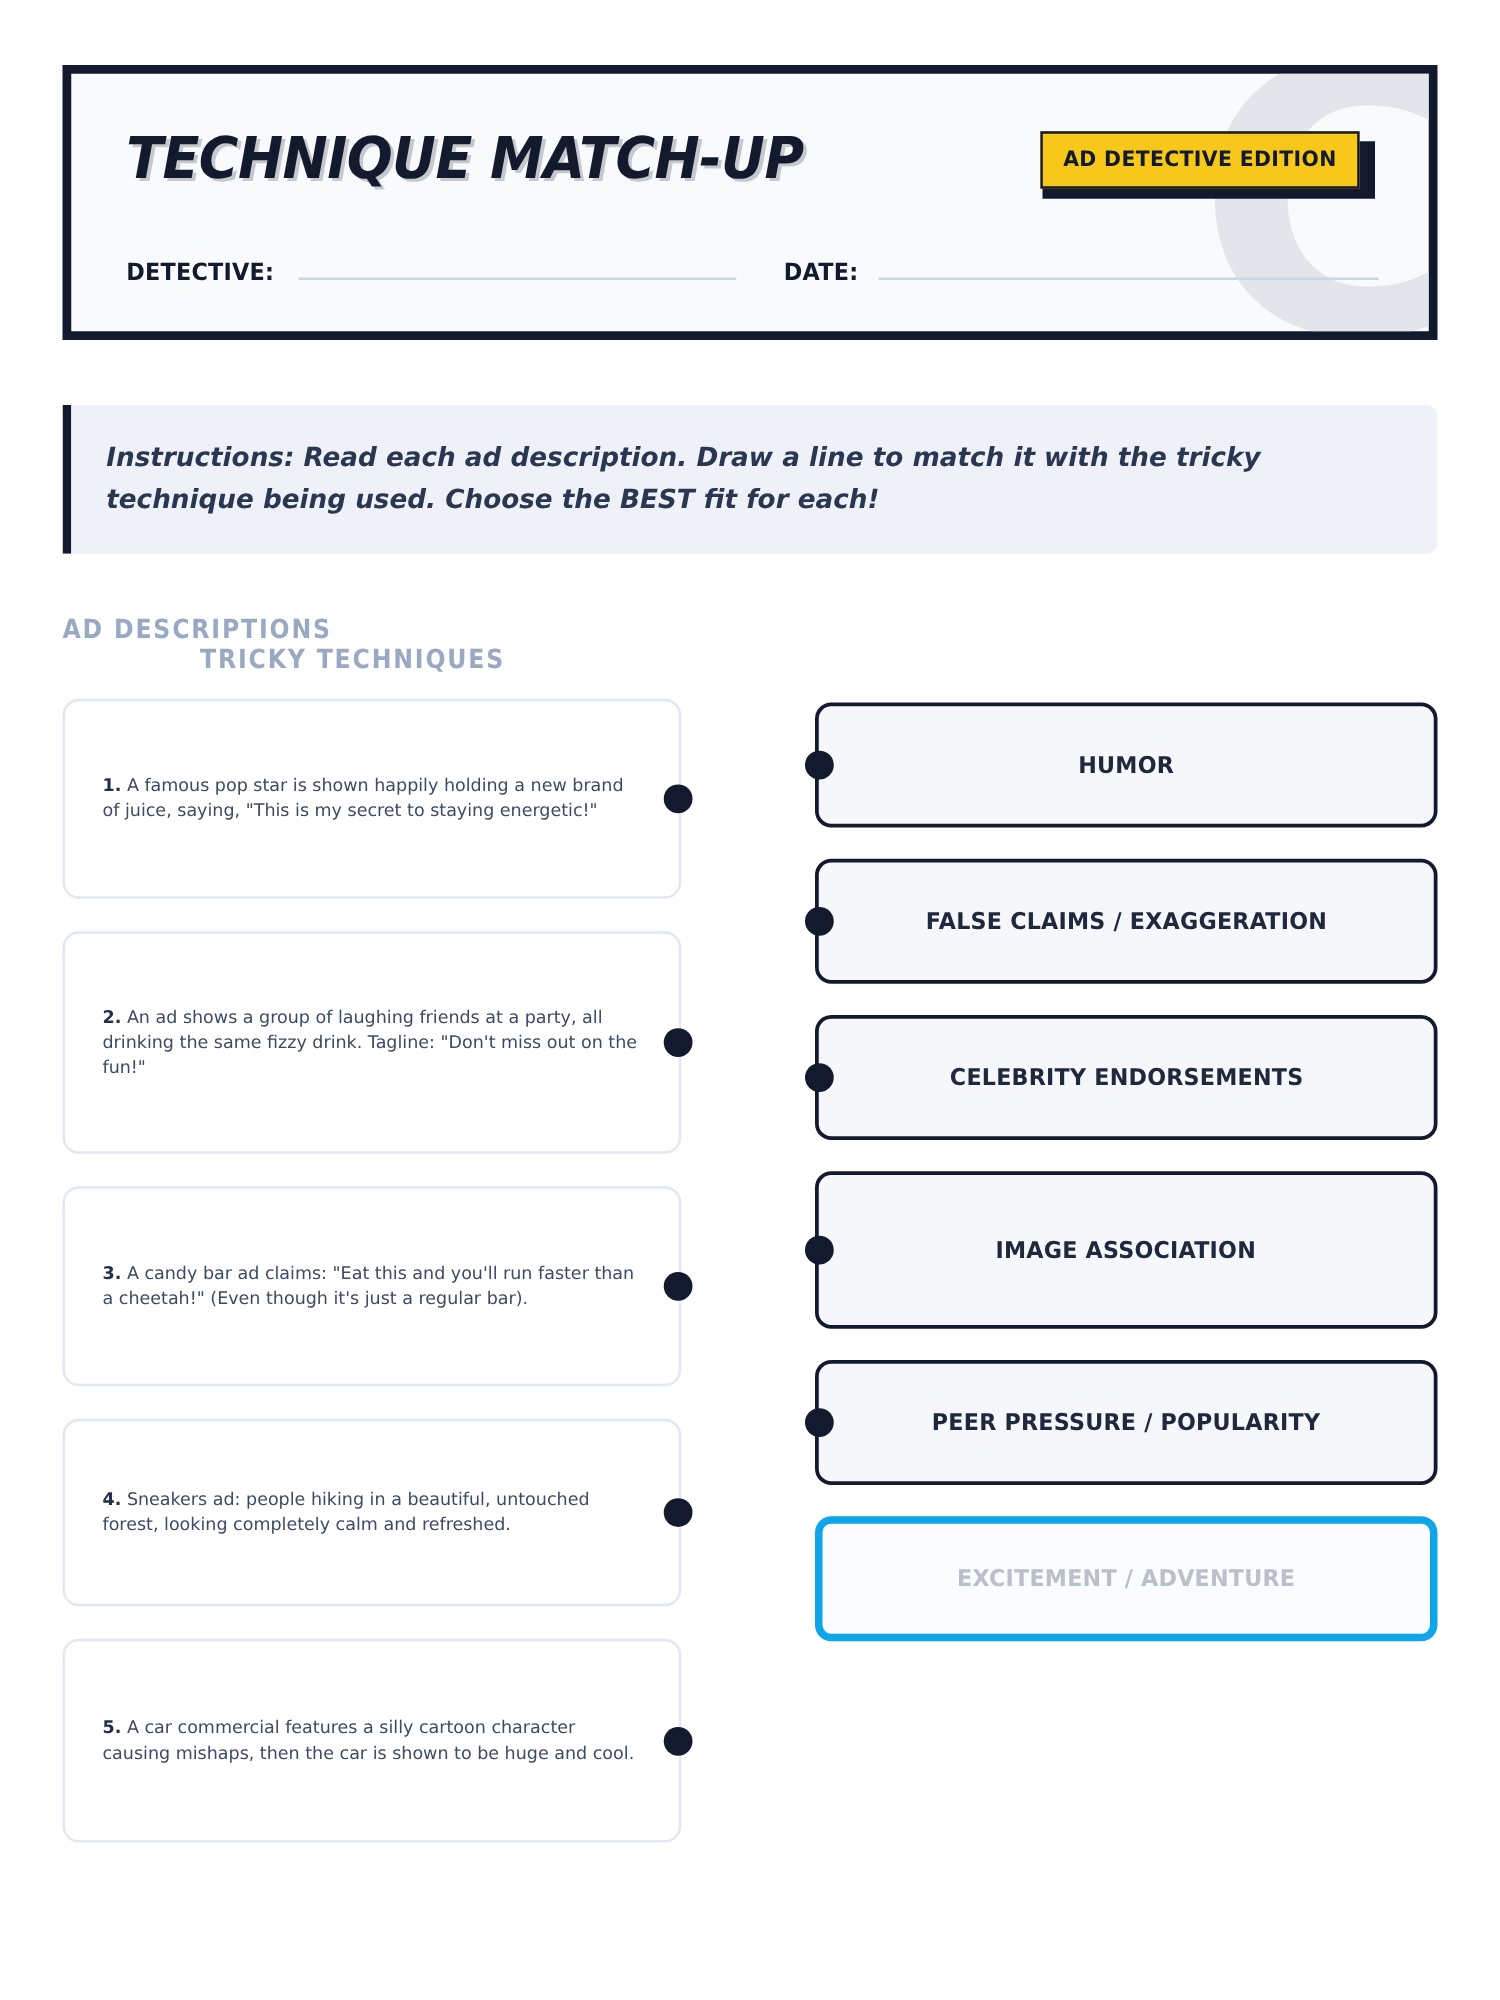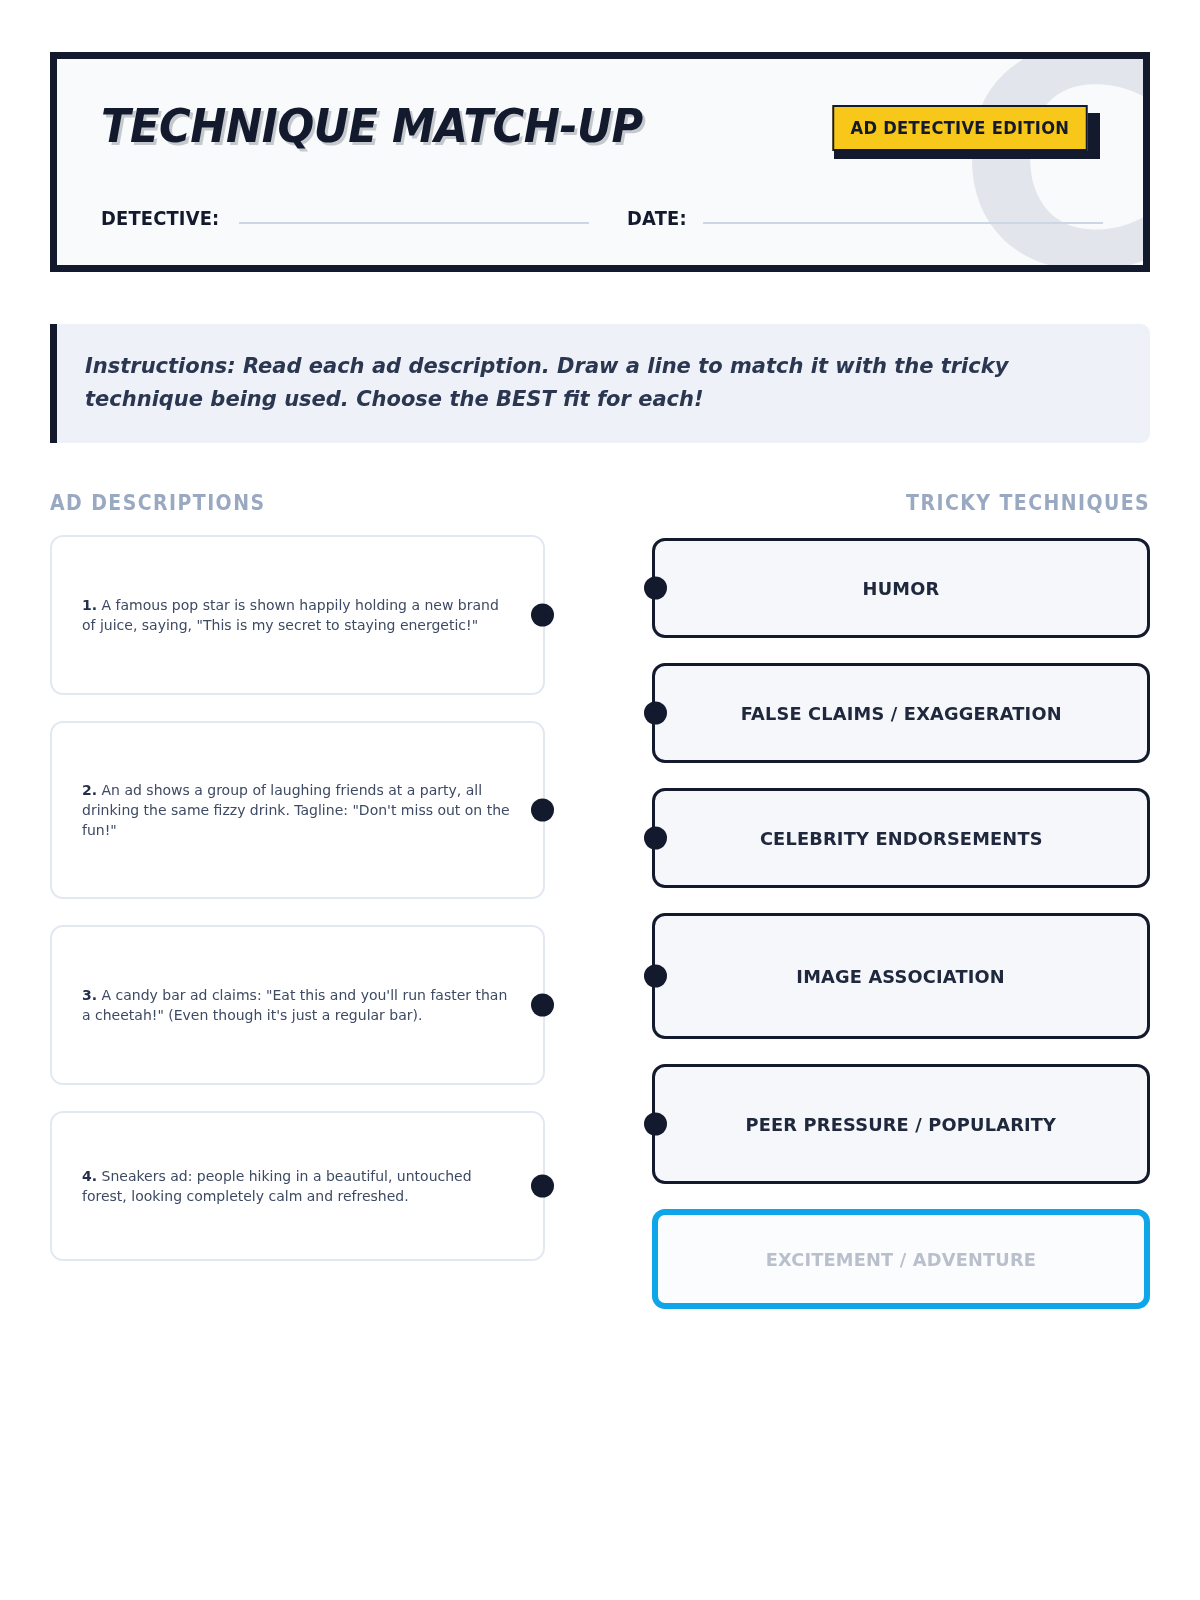--- a/index.html
+++ b/index.html
@@ -140,20 +140,21 @@
     color: #2b3category;
     color: #2b3650;
     font-family: "DejaVu Sans", sans-serif;
   }
 
   
   .column-headings {
     display: flex;
     justify-content: space-between;
     margin-top: 48px;
+    flex-direction: column;
   }
   .col-heading {
     font-size: 21px;
     font-weight: 800;
     letter-spacing: 1.6px;
     color: #9aa9c2;
     font-family: "DejaVu Sans", sans-serif;
     transform: scaleX(0.9);
   }
   .col-heading.left { transform-origin: left center; }
@@ -231,21 +232,21 @@
   .card-1 { min-height: 160px; }
   .card-2 { min-height: 178px; }
   .card-3 { min-height: 160px; }
   .card-4 { min-height: 150px; }
   .card-5 { min-height: 163px; }
 
   .tech-0 { margin-top: 3px; height: 100px; }
   .tech-1 { height: 100px; }
   .tech-2 { height: 100px; }
   .tech-3 { height: 126px; }
-  .tech-4 { height: 120px; }
+  .tech-4 { height: 100px; }
   .tech-5 { height: 100px; margin-top: 20px; }
 </style>
 </head>
 <body>
 
 <div class="page">
 
   <div class="header">
     <div class="watermark">C</div>
     <div class="header-inner">
@@ -301,20 +302,27 @@
         </div>
         <span class="dot dot-right"></span>
       </div>
       <div class="ad-card card-4">
         <div class="ad-text">
           <span class="num">4.</span>
           <span>Sneakers ad: people hiking in a beautiful, untouched forest, looking completely calm and refreshed.</span>
         </div>
         <span class="dot dot-right"></span>
       </div>
+      <div class="ad-card card-5">
+        <div class="ad-text">
+          <span class="num">5.</span>
+          <span>A car commercial features a silly cartoon character causing mishaps, then the car is shown to be huge and cool.</span>
+        </div>
+        <span class="dot dot-right"></span>
+      </div>
     </div>
 
     <div class="col-right">
       <div class="tech-box tech-0">
         <span class="dot dot-left"></span>
         <span class="tech-label">HUMOR</span>
       </div>
       <div class="tech-box tech-1">
         <span class="dot dot-left"></span>
         <span class="tech-label">FALSE CLAIMS / EXAGGERATION</span>

